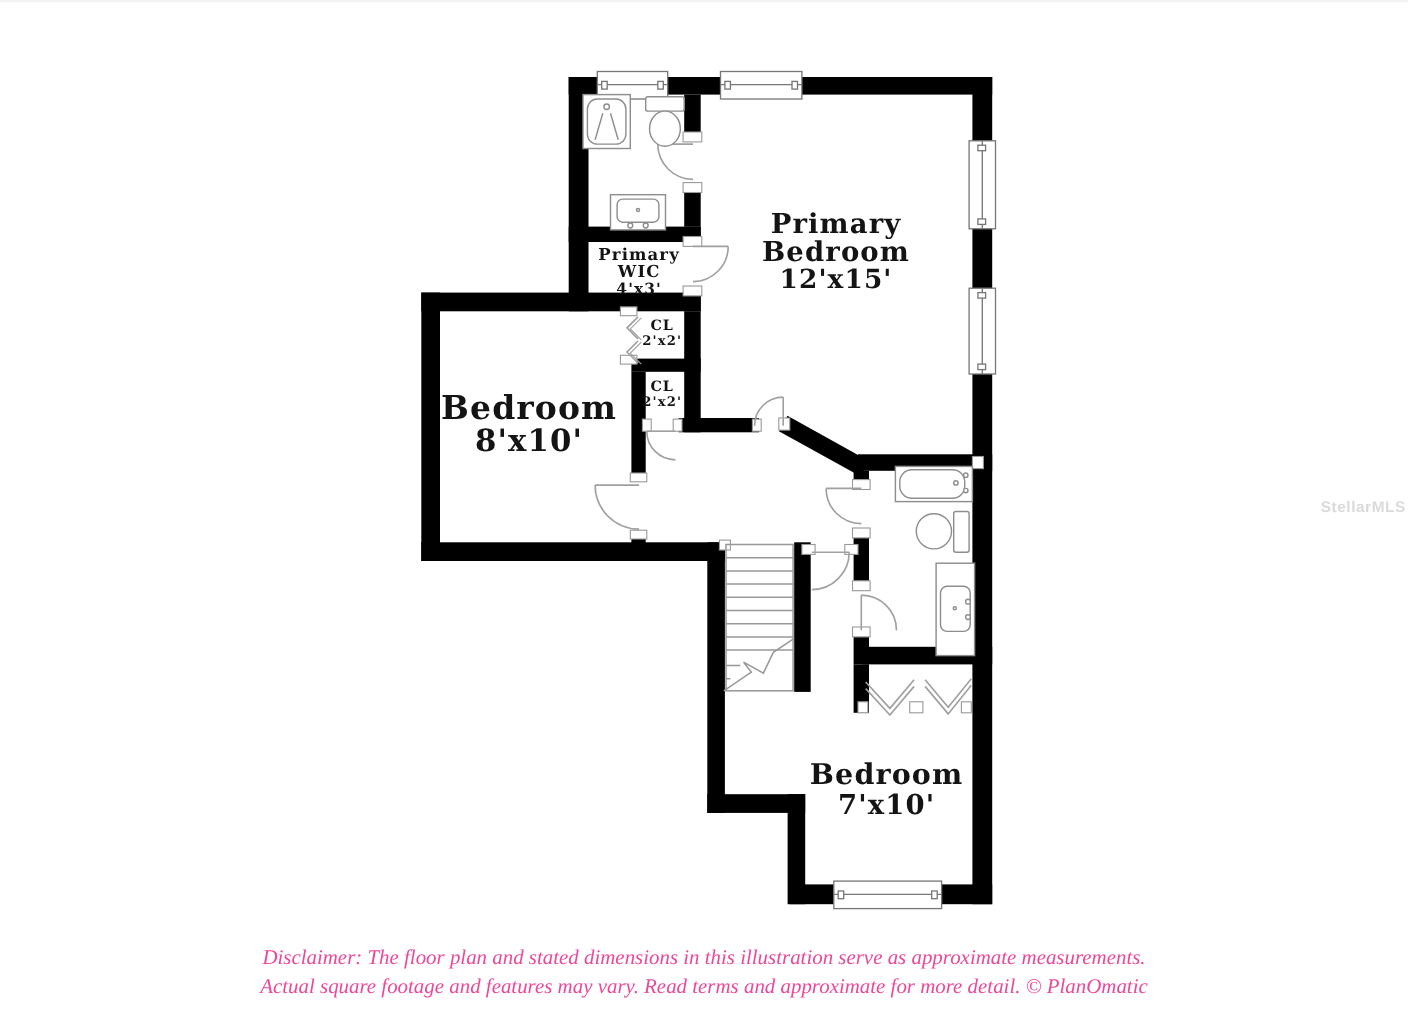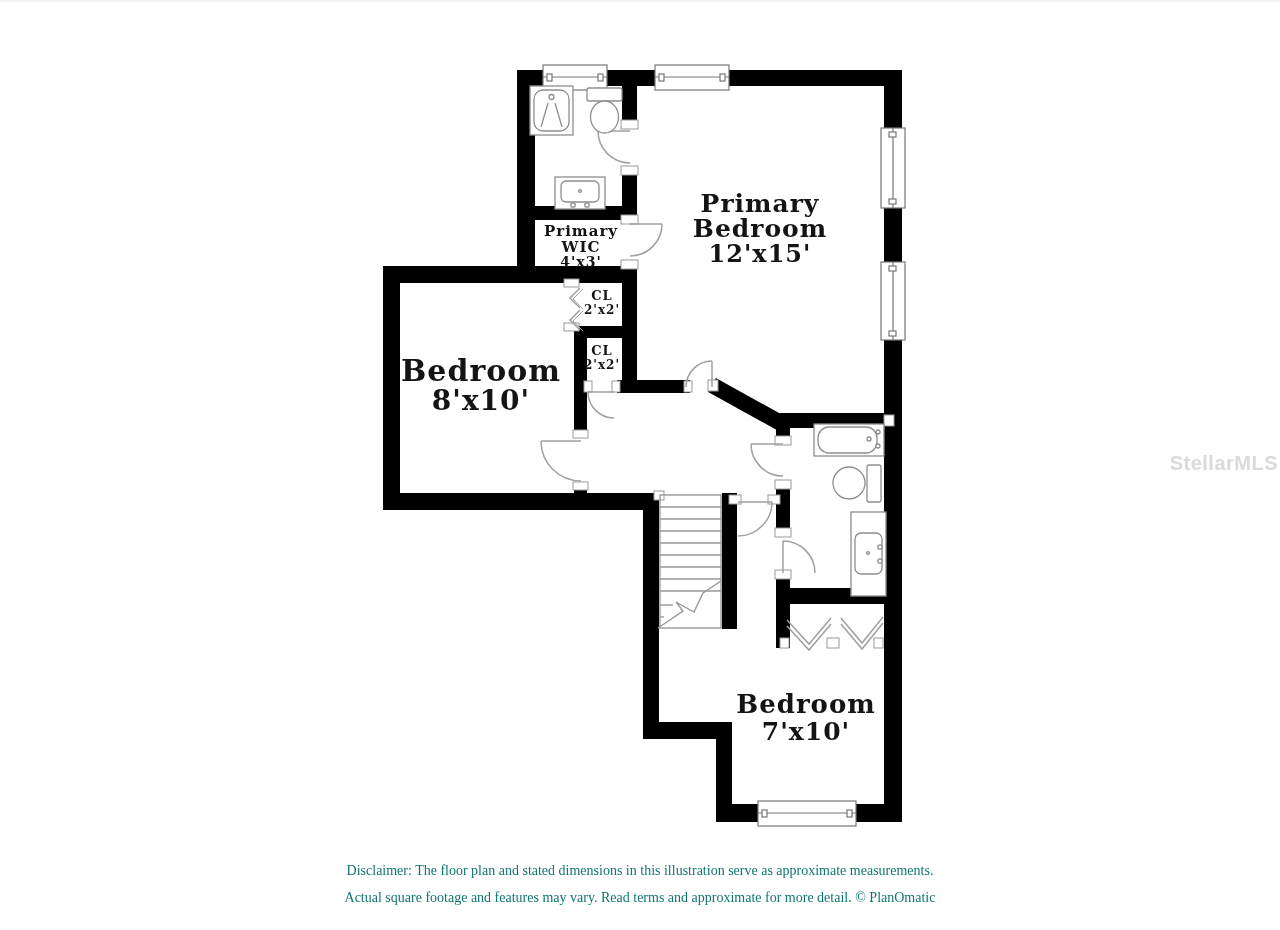--- a/index.html
+++ b/index.html
@@ -7,27 +7,28 @@
     width:1280px;height:930px;position:relative;background:#ffffff;
     font-family:"Liberation Serif", serif;overflow:hidden;
   }
   .frame-edge{position:absolute;left:0;top:0;right:0;height:2px;background:#f3f3f3;}
   svg text{
     font-family:"DejaVu Serif", serif;
     font-weight:bold;fill:#141414;text-anchor:middle;letter-spacing:1px;
   }
   .disclaimer{
     position:absolute;left:0;right:0;top:857px;text-align:center;
-    color:#0f766e;font-size:14px;line-height:27px;
+    color:#ec4899;font-size:19px;line-height:27px;
     font-family:"Liberation Serif", serif;
+    font-style:italic;
   }
   .watermark{
     position:absolute;right:2px;top:452px;
     font-family:"Liberation Sans", sans-serif;
-    font-size:20px;font-weight:bold;color:#dadada;letter-spacing:.5px;
+    font-size:14px;font-weight:bold;color:#dadada;letter-spacing:.5px;
   }
 </style>
 </head>
 <body>
 
 
 
 <div class="frame-edge"></div>
 
 <svg width="1280" height="930" viewBox="0 0 1280 930">

